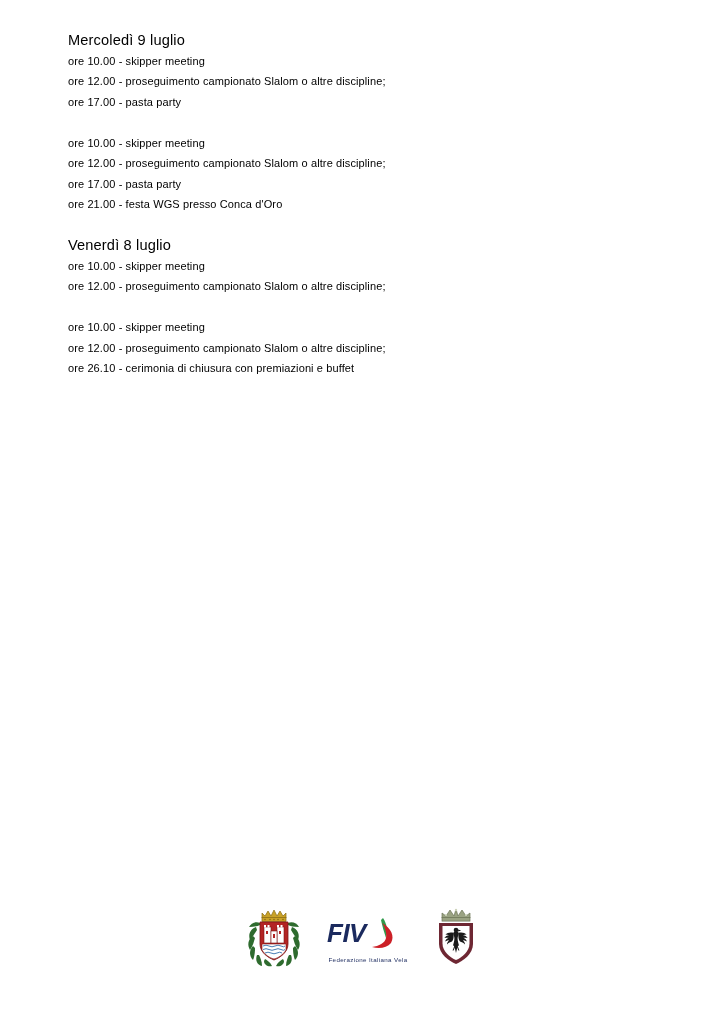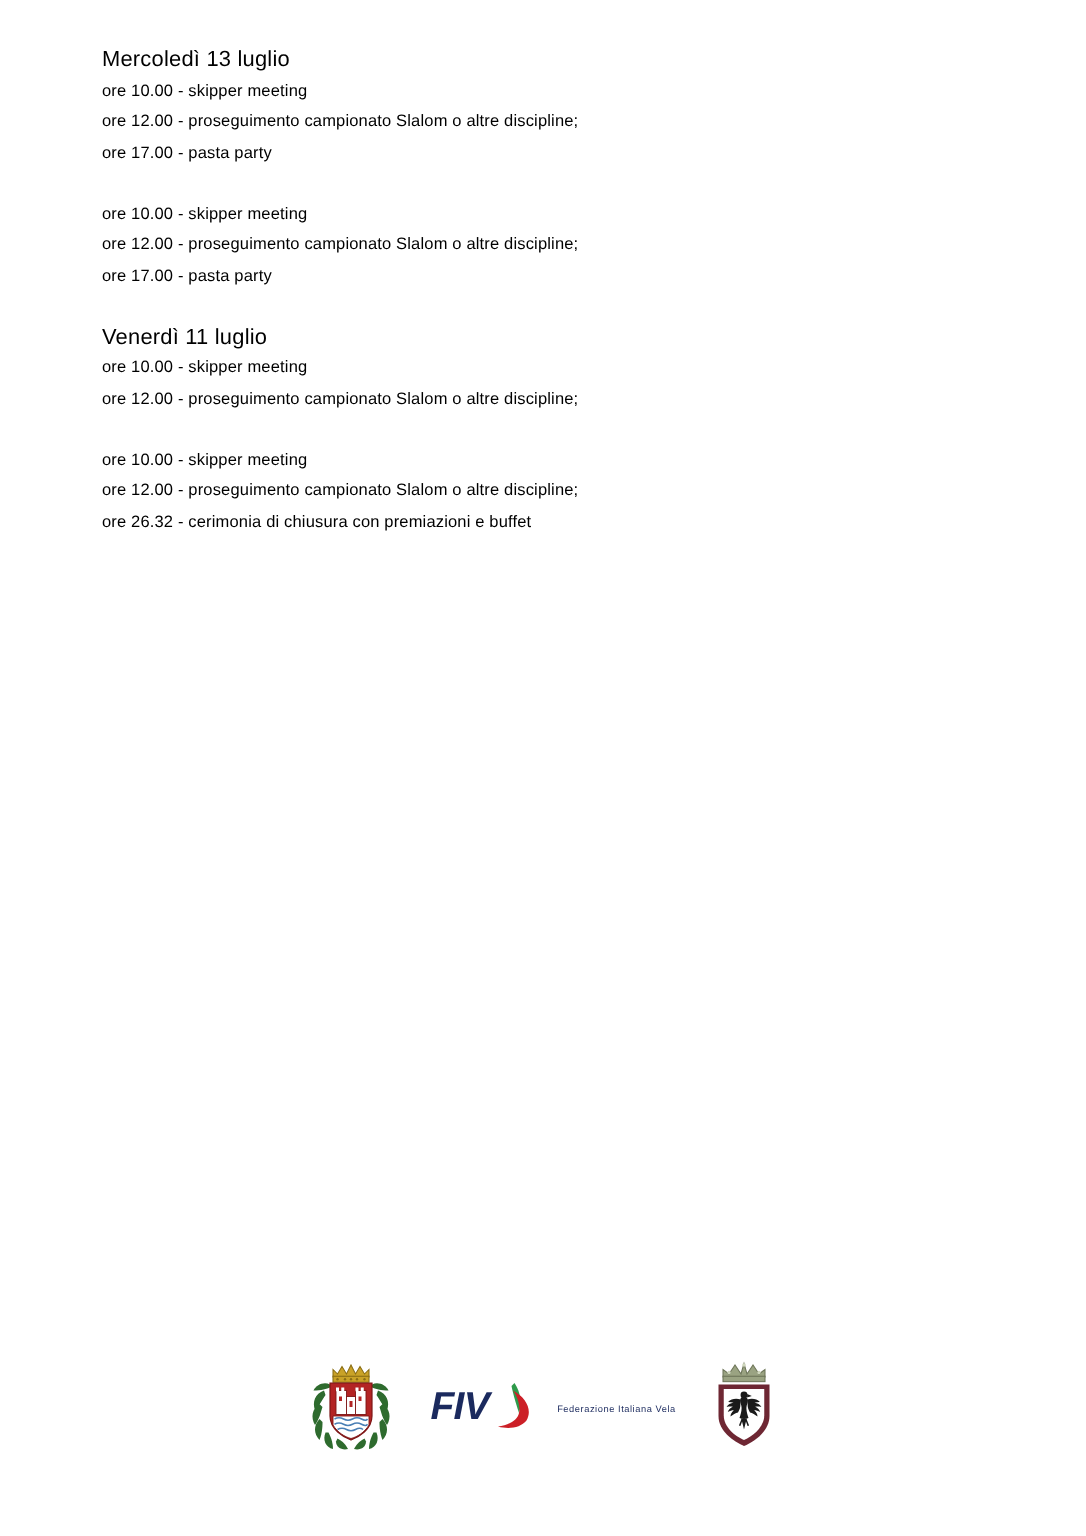--- a/index.html
+++ b/index.html
@@ -59,20 +59,21 @@
     justify-content: center;
     gap: 22px;
   }
 
   .logo {
     display: block;
   }
 
   .fiv-logo {
     display: flex;
+    flex-direction: column;
     align-items: center;
     justify-content: center;
   }
 
   .fiv-caption {
     font-family: "Liberation Sans", sans-serif;
     font-size: 6.2px;
     letter-spacing: 0.06em;
     color: #1b2a5e;
     margin-top: 2px;
@@ -80,42 +81,43 @@
   }
 </style>
 </head>
 <body>
 
 <div class="page">
 
   <div class="schedule">
 
     <div class="day-block">
-      <div class="line day-title">Mercoledì 13 luglio</div>
+      <div class="line day-title">Mercoledì 9 luglio</div>
       <div class="line">ore 10.00 - skipper meeting</div>
       <div class="line">ore 12.00 - proseguimento campionato Slalom o altre discipline;</div>
       <div class="line">ore 17.00 - pasta party</div>
     </div>
 
     <div class="day-block">
       <div class="line">ore 10.00 - skipper meeting</div>
       <div class="line">ore 12.00 - proseguimento campionato Slalom o altre discipline;</div>
       <div class="line">ore 17.00 - pasta party</div>
-    </div>
-
-    <div class="day-block">
-      <div class="line day-title">Venerdì 11 luglio</div>
-      <div class="line">ore 10.00 - skipper meeting</div>
-      <div class="line">ore 12.00 - proseguimento campionato Slalom o altre discipline;</div>
-    </div>
-
-    <div class="day-block">
-      <div class="line">ore 10.00 - skipper meeting</div>
-      <div class="line">ore 12.00 - proseguimento campionato Slalom o altre discipline;</div>
-      <div class="line">ore 26.32 - cerimonia di chiusura con premiazioni e buffet</div>
+      <div class="line">ore 21.00 - festa WGS presso Conca d'Oro</div>
+    </div>
+
+    <div class="day-block">
+      <div class="line day-title">Venerdì 8 luglio</div>
+      <div class="line">ore 10.00 - skipper meeting</div>
+      <div class="line">ore 12.00 - proseguimento campionato Slalom o altre discipline;</div>
+    </div>
+
+    <div class="day-block">
+      <div class="line">ore 10.00 - skipper meeting</div>
+      <div class="line">ore 12.00 - proseguimento campionato Slalom o altre discipline;</div>
+      <div class="line">ore 26.10 - cerimonia di chiusura con premiazioni e buffet</div>
     </div>
 
   </div>
 
   <div class="footer-logos">
 
     <span class="logo">
       <svg width="58" height="62" viewBox="0 0 58 62" xmlns="http://www.w3.org/2000/svg">
 
         <g fill="#2e6b2e">

